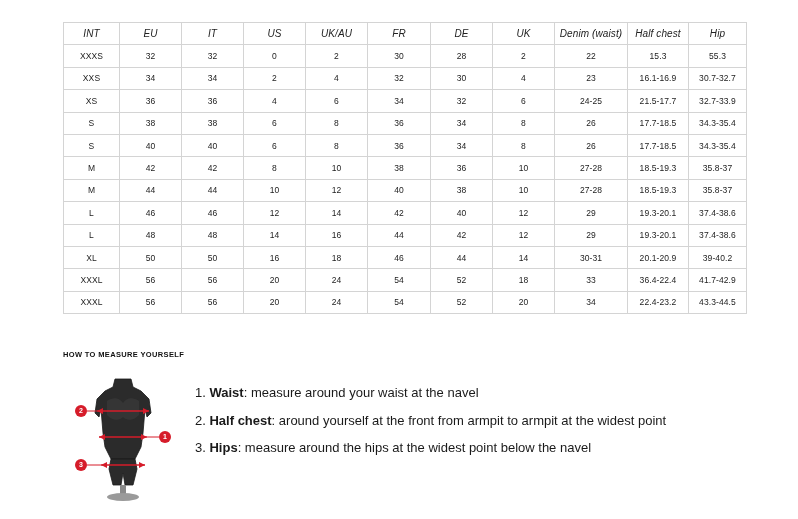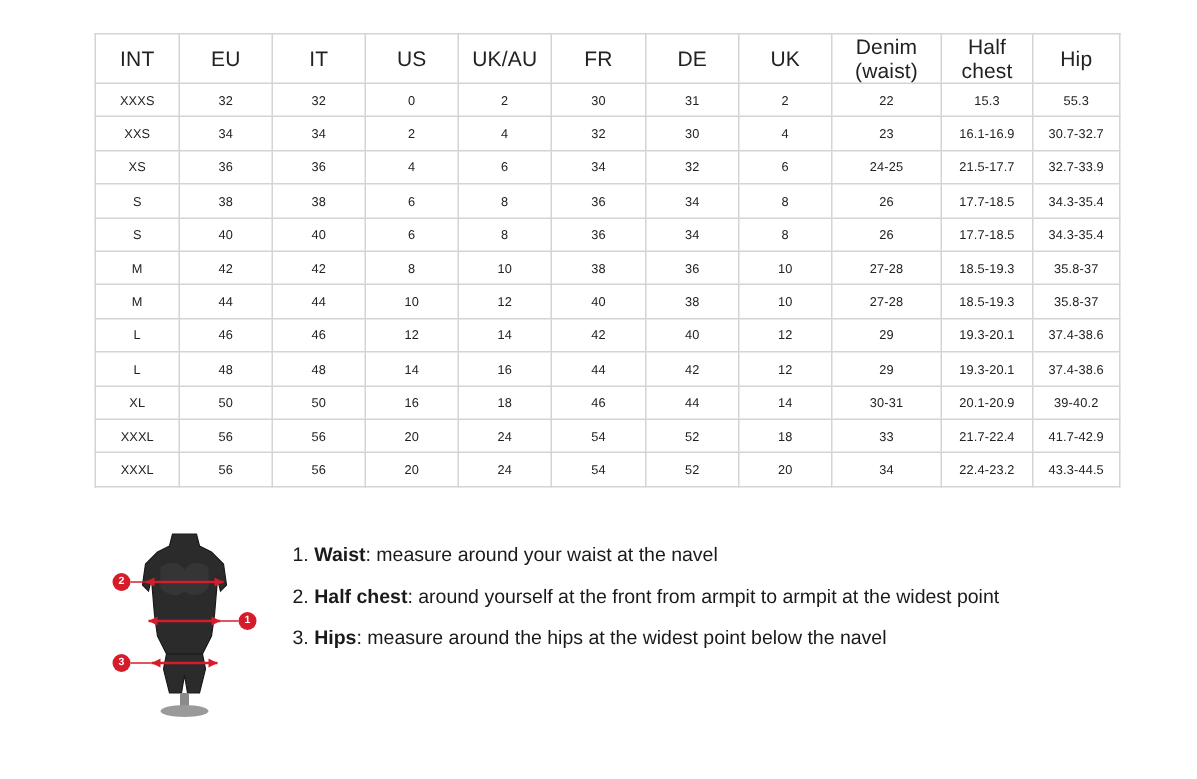--- a/index.html
+++ b/index.html
@@ -38,22 +38,23 @@
     height: 21.4px;
     text-align: center;
     vertical-align: middle;
     font-size: 8.5px;
     font-weight: normal;
     color: #222;
     padding: 0;
     letter-spacing: 0.1px;
   }
   table.size-table thead th {
-    font-size: 14px;
+    font-size: 10px;
     color: #222;
+    font-style: italic;
   }
   
   .c0 { width: 55px; }
   .c1 { width: 61px; }
   .c2 { width: 61px; }
   .c3 { width: 61px; }
   .c4 { width: 61px; }
   .c5 { width: 62px; }
   .c6 { width: 61px; }
   .c7 { width: 61px; }
@@ -137,21 +138,21 @@
         </tr>
       </thead>
       <tbody>
         <tr>
           <td>XXXS</td>
           <td>32</td>
           <td>32</td>
           <td>0</td>
           <td>2</td>
           <td>30</td>
-          <td>31</td>
+          <td>28</td>
           <td>2</td>
           <td>22</td>
           <td>15.3</td>
           <td>55.3</td>
         </tr>
         <tr>
           <td>XXS</td>
           <td>34</td>
           <td>34</td>
           <td>2</td>
@@ -270,41 +271,42 @@
         <tr>
           <td>XXXL</td>
           <td>56</td>
           <td>56</td>
           <td>20</td>
           <td>24</td>
           <td>54</td>
           <td>52</td>
           <td>18</td>
           <td>33</td>
-          <td>21.7-22.4</td>
+          <td>36.4-22.4</td>
           <td>41.7-42.9</td>
         </tr>
         <tr>
           <td>XXXL</td>
           <td>56</td>
           <td>56</td>
           <td>20</td>
           <td>24</td>
           <td>54</td>
           <td>52</td>
           <td>20</td>
           <td>34</td>
           <td>22.4-23.2</td>
           <td>43.3-44.5</td>
         </tr>
       </tbody>
     </table>
   </div>
 
   <div class="measure-section">
+    <div class="measure-title">HOW TO MEASURE YOURSELF</div>
     <div class="measure-body">
 
       <div class="figure-box">
         <svg width="120" height="130" viewBox="0 0 120 130">
 
           <path d="M52 6 L68 6 L70 14 L78 18 L86 26 L88 40 L84 44 L82 36 L80 60 L78 74 L72 86 L48 86 L42 74 L40 60 L38 36 L36 44 L32 40 L34 26 L42 18 L50 14 Z" fill="#2b2b2b" stroke="#1a1a1a" stroke-width="0.8"></path>
 
           <path d="M44 28 C50 24 56 24 60 30 C64 24 70 24 76 28 L76 42 C70 48 64 48 60 44 C56 48 50 48 44 42 Z" fill="#3a3a3a" opacity="0.7"></path>
 
           <path d="M48 86 L72 86 L74 96 L70 112 L62 112 L60 100 L58 112 L50 112 L46 96 Z" fill="#2b2b2b" stroke="#1a1a1a" stroke-width="0.8"></path>

